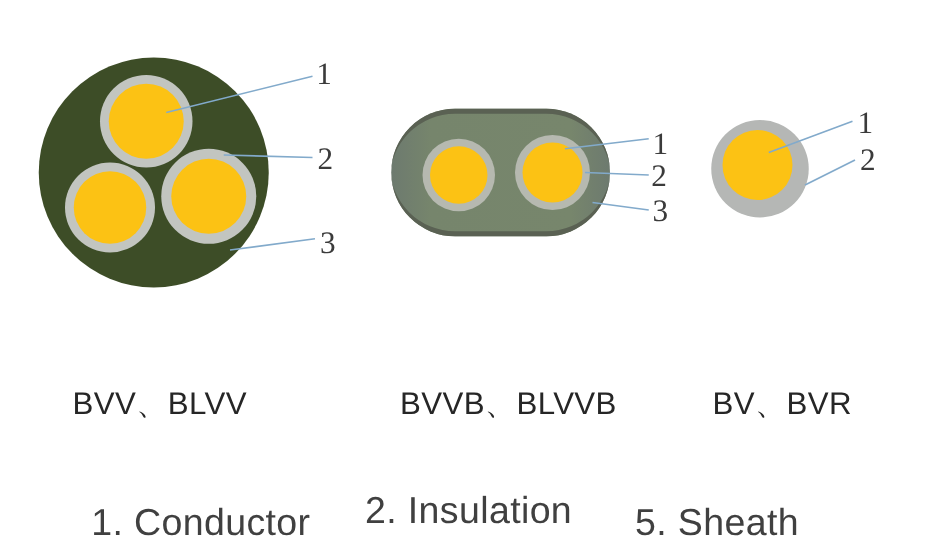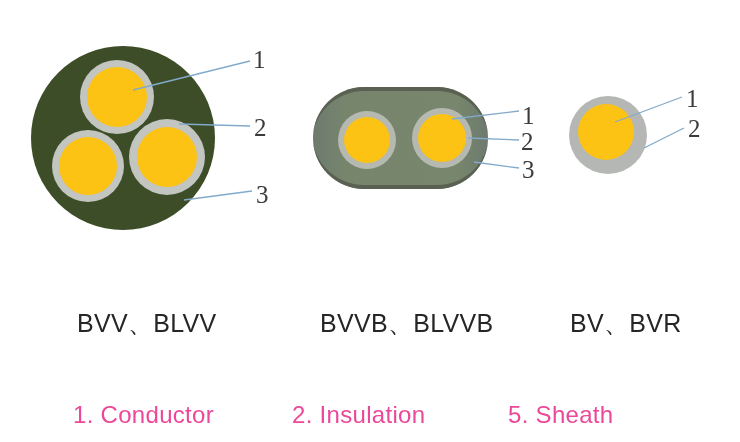--- a/index.html
+++ b/index.html
@@ -61,24 +61,24 @@
   .type-label {
     position: absolute;
     font-size: 25px;
     line-height: 1.1;
     letter-spacing: 0.3px;
     color: #262626;
     white-space: nowrap;
   }
   .legend-item {
     position: absolute;
-    font-size: 24px;
+    font-size: 30px;
     line-height: 1.1;
     letter-spacing: 0.3px;
-    color: #ec4899;
+    color: #404040;
     white-space: nowrap;
   }
 </style>
 </head>
 <body>
 
 <div class="figure">
 
   <div class="circle sheath-round" style="left:31px; top:46px; width:184px; height:184px;"></div>
 
@@ -119,21 +119,21 @@
   <span class="callout" style="left:254px; top:115px;">2</span>
   <span class="callout" style="left:256px; top:182px;">3</span>
 
   <span class="callout" style="left:522px; top:103px;">1</span>
   <span class="callout" style="left:521px; top:129px;">2</span>
   <span class="callout" style="left:522px; top:157px;">3</span>
 
   <span class="callout" style="left:686px; top:86px;">1</span>
   <span class="callout" style="left:688px; top:116px;">2</span>
 
-  <div class="type-label" style="left:58px; top:310px;margin-left:19px;">BVV、BLVV</div>
+  <div class="type-label" style="left:58px; top:310px;">BVV、BLVV</div>
   <div class="type-label" style="left:320px; top:310px;">BVVB、BLVVB</div>
   <div class="type-label" style="left:570px; top:310px;">BV、BVR</div>
 
   <div class="legend-item" style="left:73px; top:402px;">1. Conductor</div>
-  <div class="legend-item" style="left:292px; top:402px;">2. Insulation</div>
+  <div class="legend-item" style="left:292px; top:392px;">2. Insulation</div>
   <div class="legend-item" style="left:508px; top:402px;">5. Sheath</div>
 
 </div>
 
 </body></html>

